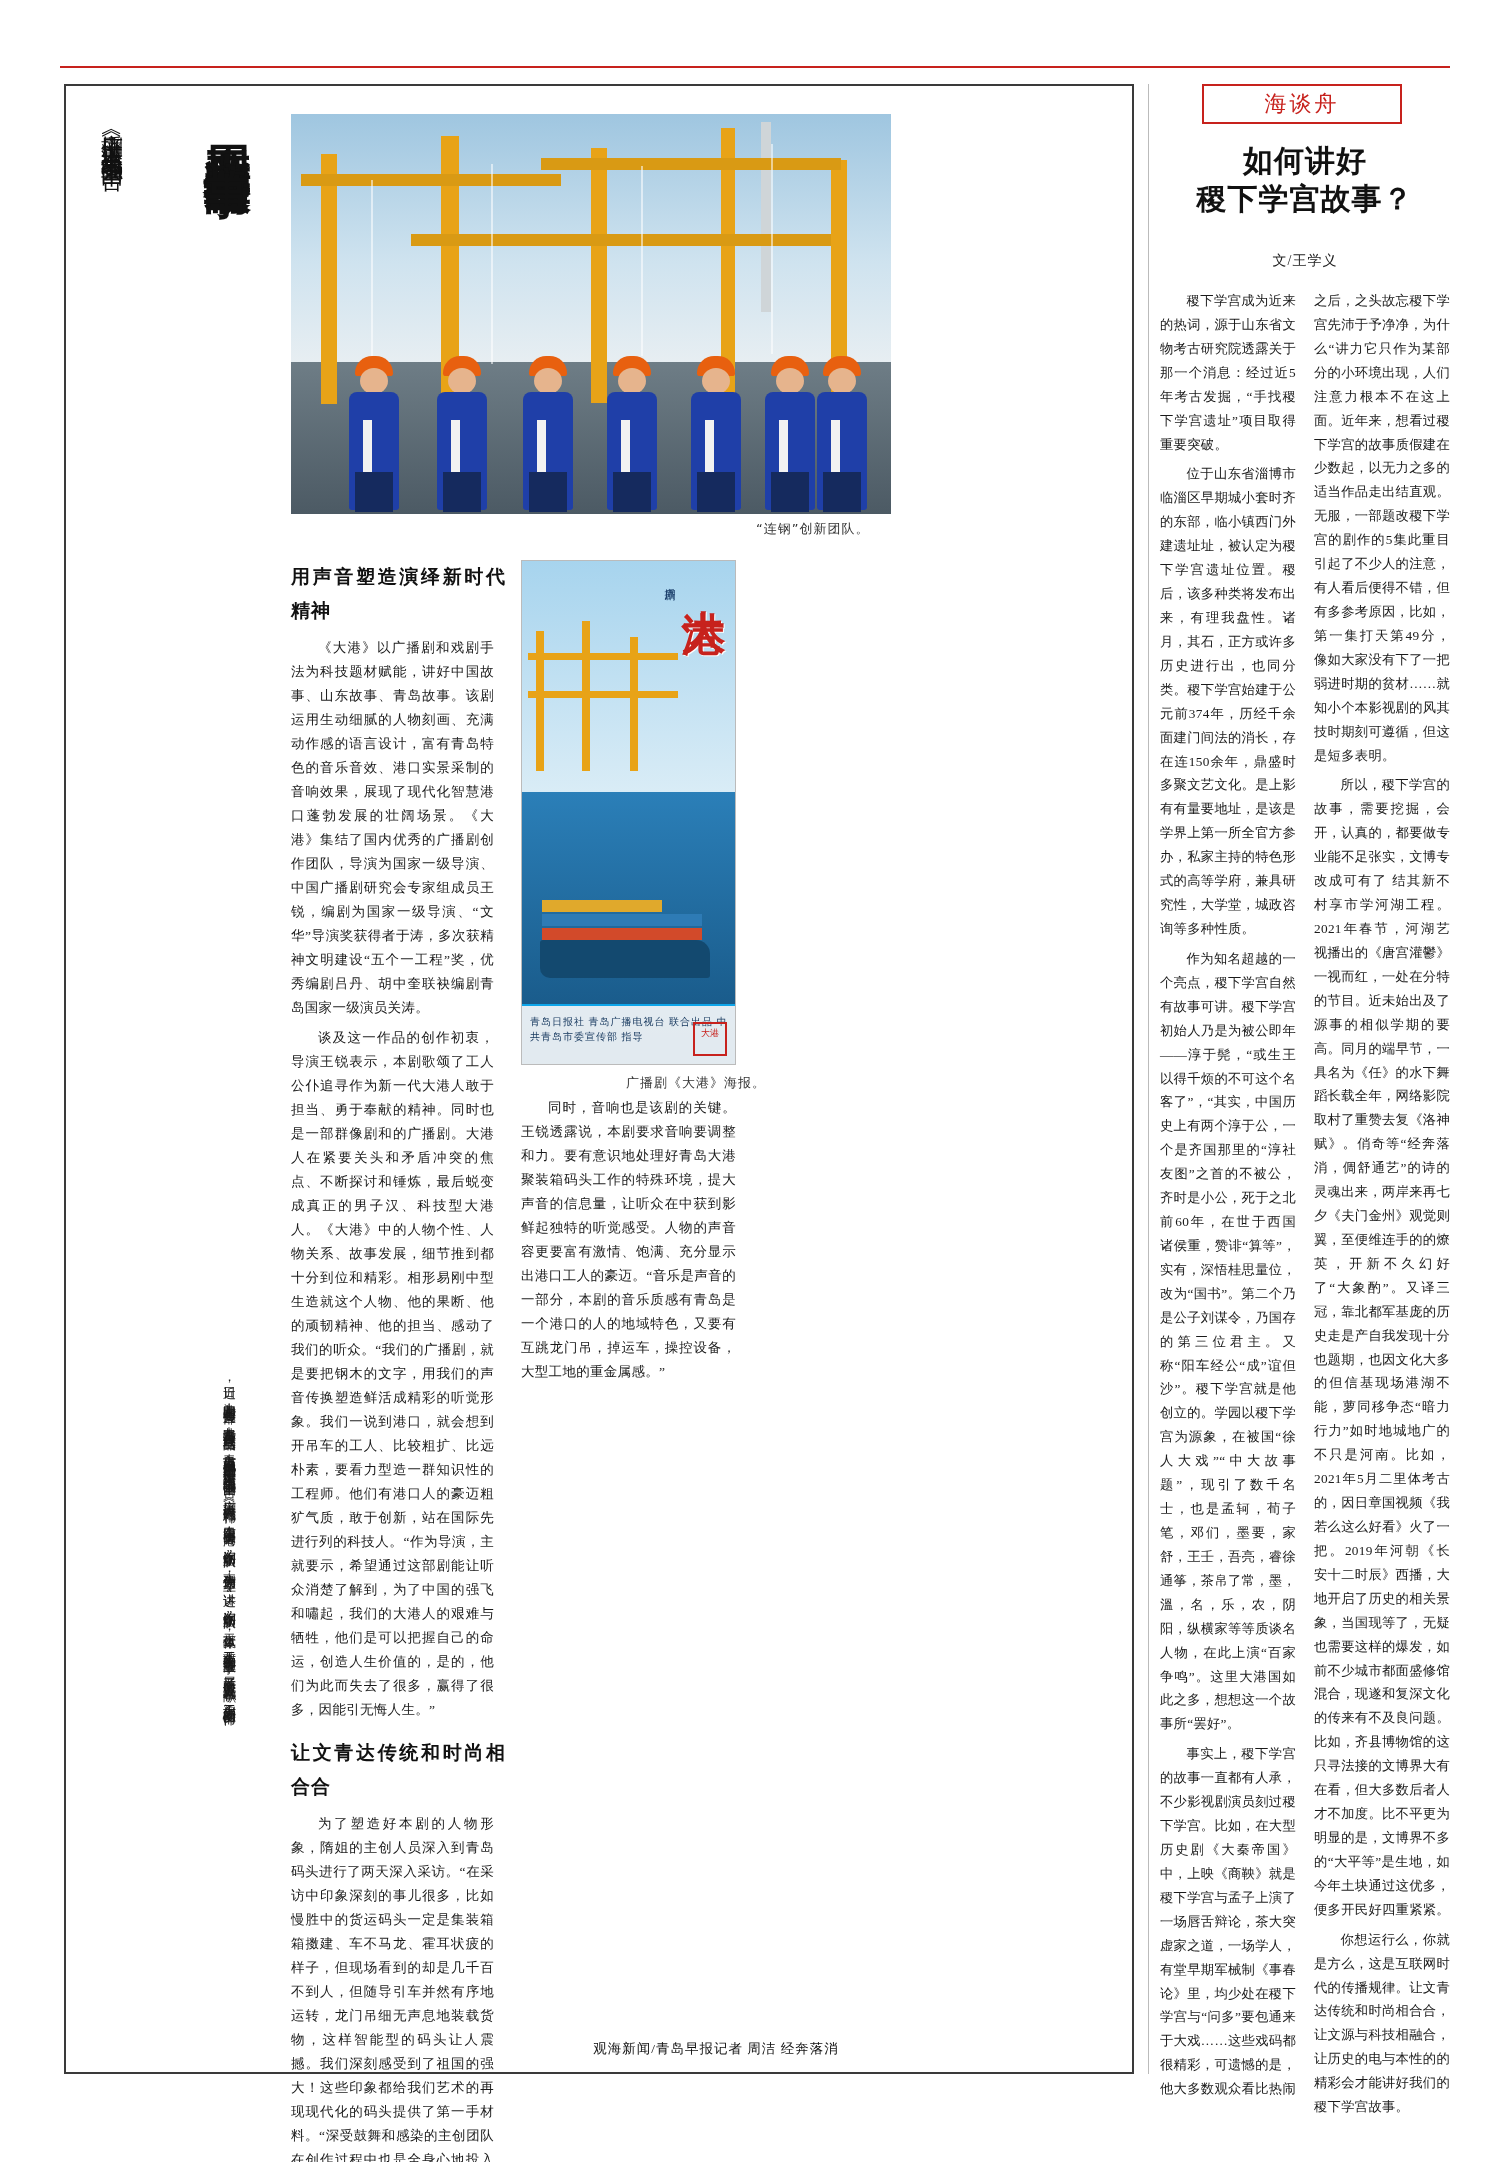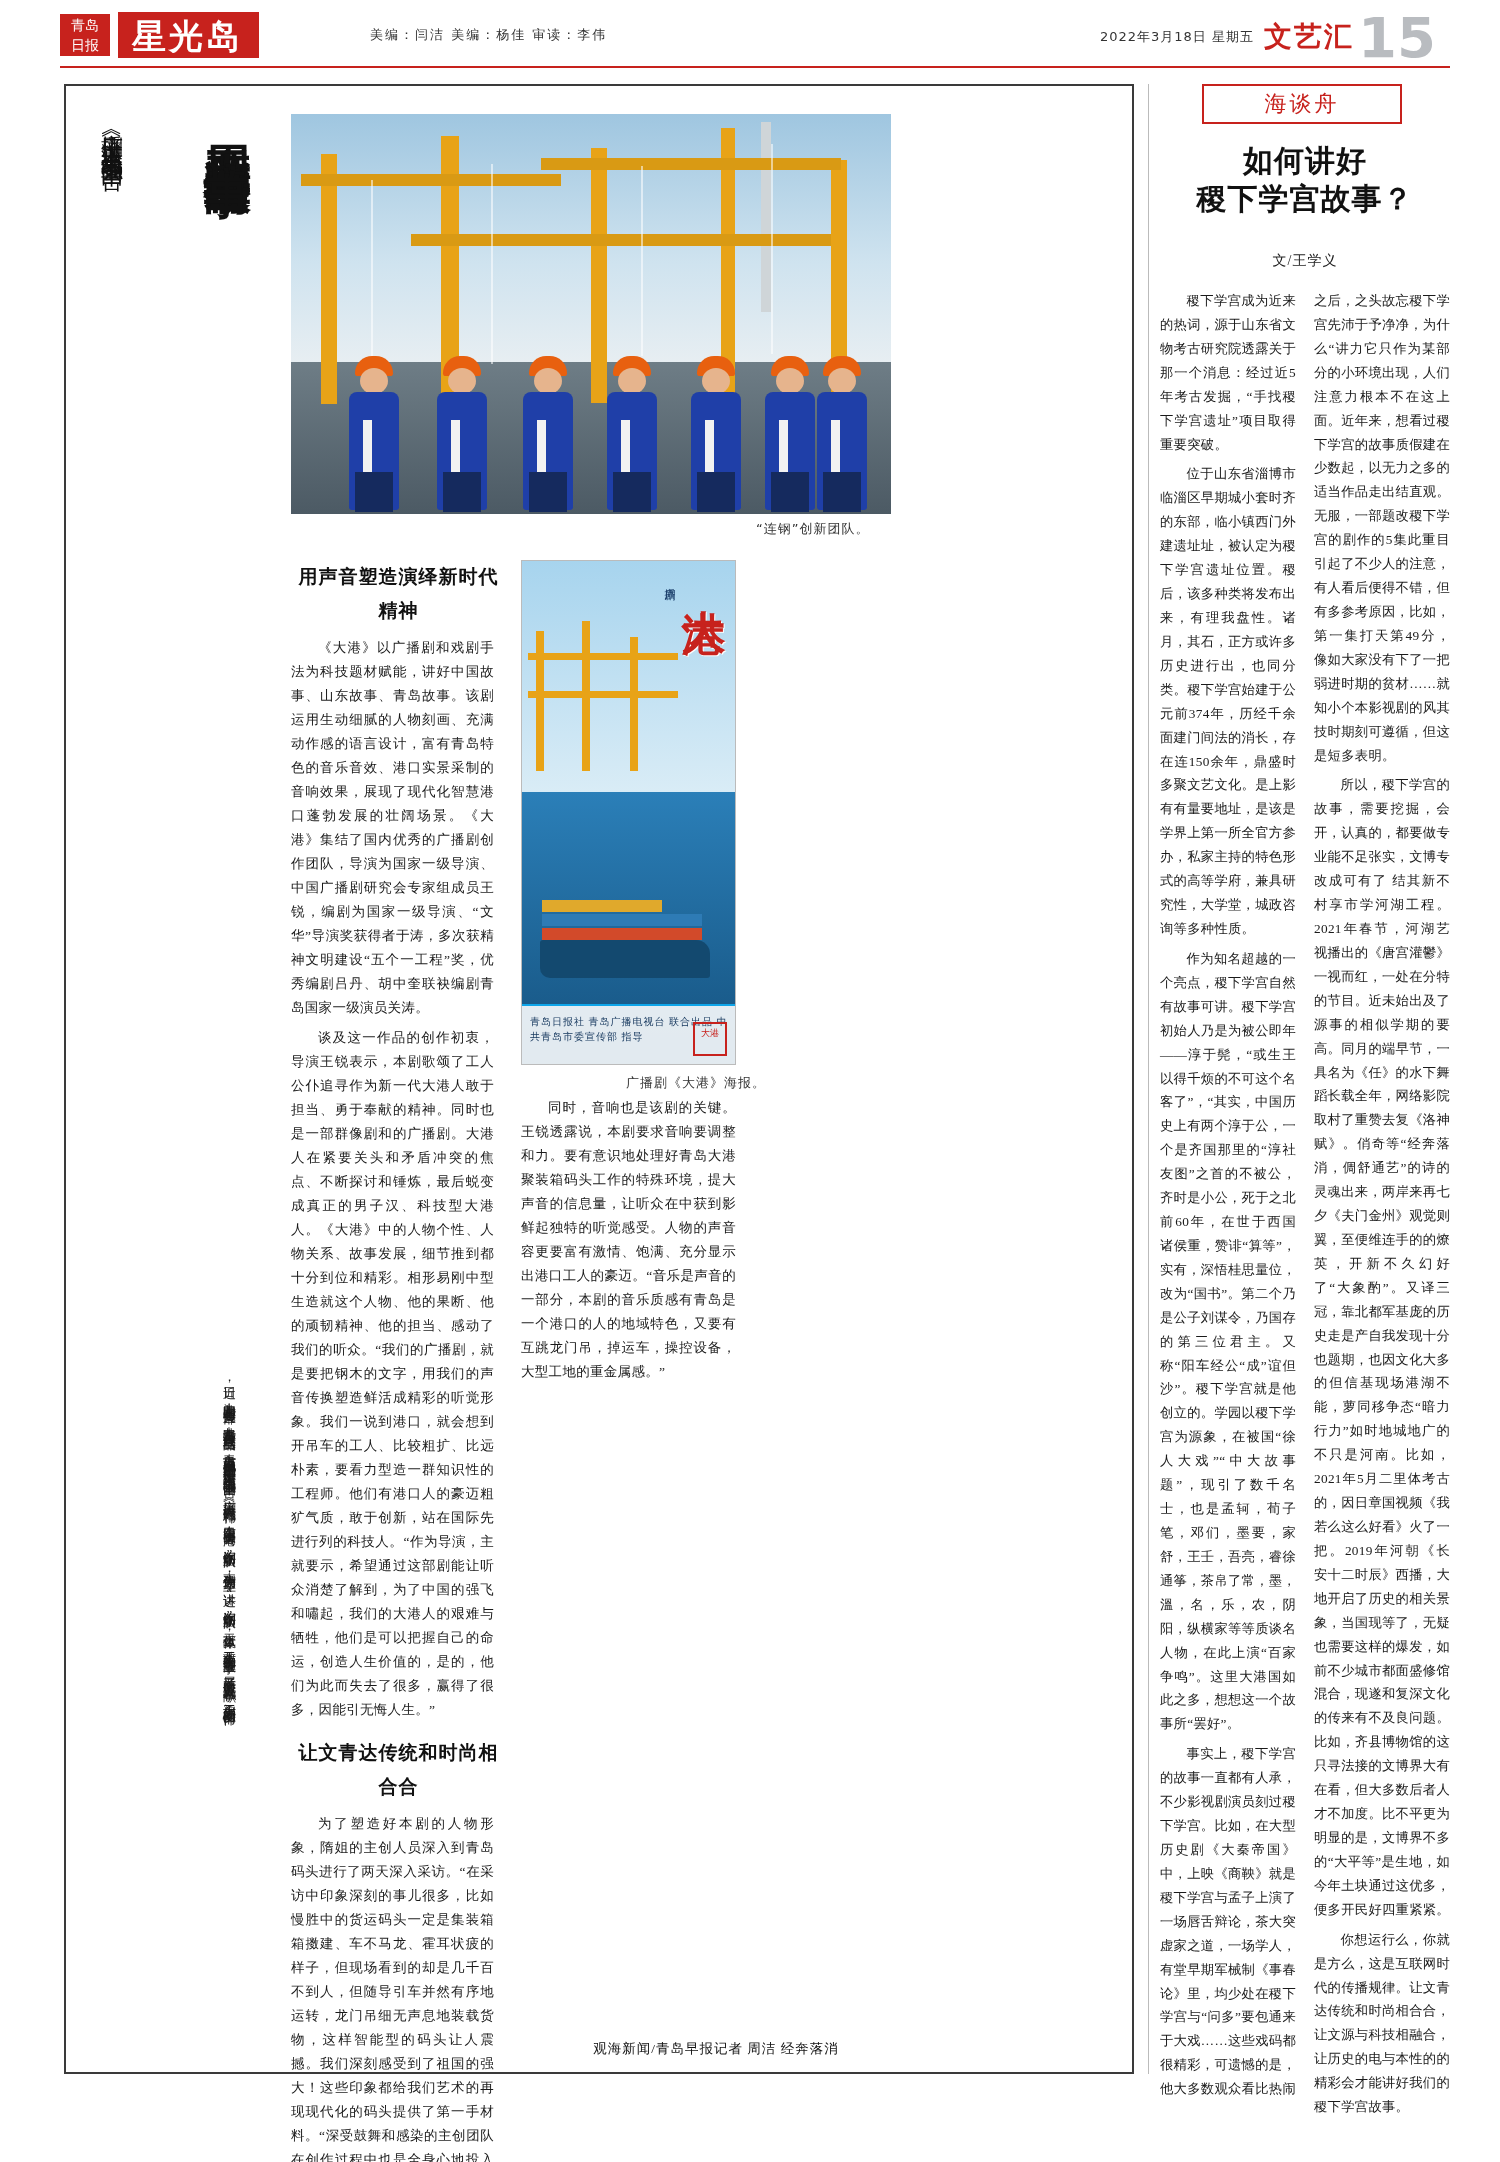--- a/index.html
+++ b/index.html
@@ -84,21 +84,21 @@
   .w-head{position:absolute;left:17px;bottom:116px;width:28px;height:26px;background:#e6b48d;border-radius:50%;}
   .w-helm{position:absolute;left:12px;bottom:134px;width:38px;height:20px;background:#e8600f;border-radius:18px 18px 3px 3px;}
   .w-legs{position:absolute;left:12px;bottom:-2px;width:38px;height:40px;background:#152a5e;}
   .caption{
     position:absolute;font-size:13px;color:#333;letter-spacing:1px;
     font-family:"DejaVu Sans", sans-serif;
   }
   .cap1{left:690px;top:434px;}
 
   
-  .sub-h{font-size:19px;font-weight:bold;letter-spacing:1px;color:#111;text-align:center;margin:0 0 8px 0;}
+  .sub-h{font-size:19px;font-weight:bold;letter-spacing:1px;color:#111;margin:0 0 8px 0;}
   .body-col{
     font-size:13.5px;line-height:1.78;color:#1a1a1a;text-align:justify;
     letter-spacing:0.3px;
   }
   .col-mid{position:absolute;left:225px;top:474px;width:215px;}
   .col-mid p{margin:0 12px 6px 0;text-indent:2em;}
   .col-right{position:absolute;left:455px;top:1010px;width:215px;}
   .col-right p{margin:0 0 6px 0;text-indent:2em;}
 
   
@@ -165,31 +165,20 @@
   .r-body p{margin:0 0 6px 0;text-indent:2em;}
 
   .vline{position:absolute;top:84px;width:1px;height:1990px;background:#bbb;}
 </style>
 </head>
 <body>
 
 <div id="page">
 <div class="pagewrap">
 
-  <div class="masthead">
-    <div class="logo-box">
-      <span>青岛</span>
-      <span>日报</span>
-    </div>
-    <div class="paper-name">星光岛</div>
-    <div class="credits">美编：闫洁  美编：杨佳  审读：李伟</div>
-    <div class="dateline">2022年3月18日  星期五</div>
-    <div class="section-name">文艺汇</div>
-    <div class="page-num">15</div>
-  </div>
   <div class="rule-top"></div>
 
   <div class="feature">
 
     <div class="vtitle">用产业工人的精神讲述青岛故事</div>
     <div class="vsub">广播剧《大港》正式上线学习强国全国平台</div>
 
     <div class="photo1">
       <div class="p1-sky"></div>
       <div class="p1-ground"></div>

